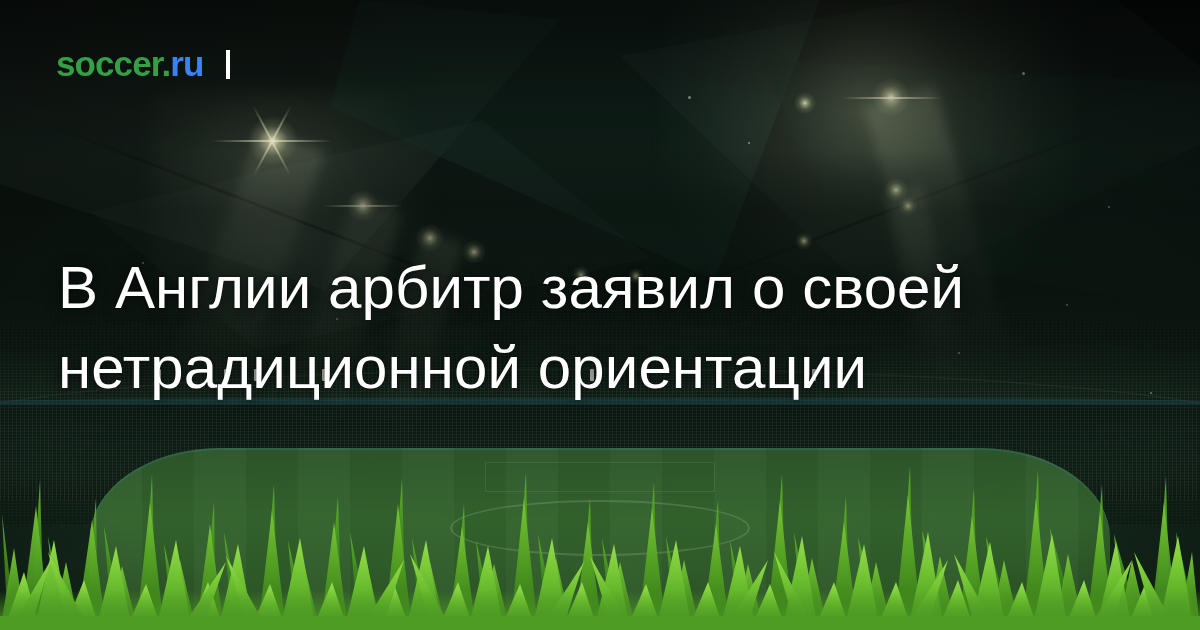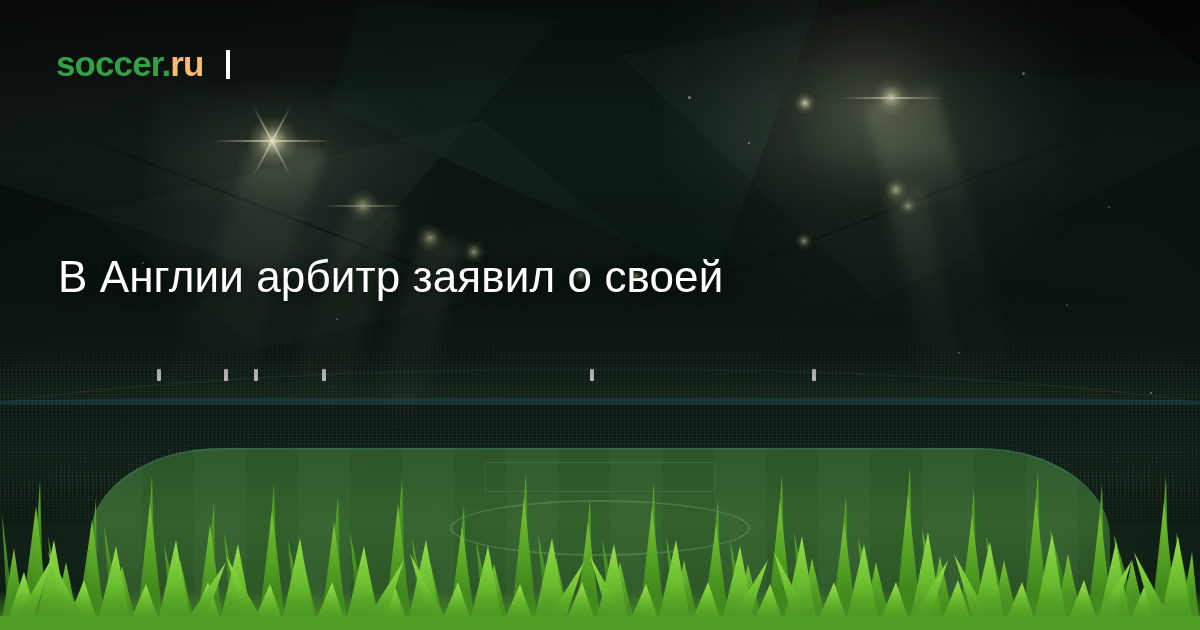--- a/index.html
+++ b/index.html
@@ -243,21 +243,21 @@
     z-index: 6;
   }
   .logo {
     font-size: 35px;
     font-weight: bold;
     letter-spacing: -0.9px;
     line-height: 1;
     white-space: nowrap;
   }
   .logo .lg-green { color: #34a046; }
-  .logo .lg-orange { color: #fdba74; margin-top: 32px; }
+  .logo .lg-orange { color: #3b82f6; margin-top: 32px; }
   .divider {
     width: 4px;
     height: 29px;
     background: #ffffff;
     margin: 0 18px 0 22px;
     align-self: center;
     position: relative;
     top: 1px;
   }
   .section-label {
@@ -270,21 +270,21 @@
   }
 
   
   .headline {
     position: absolute;
     left: 58px;
     top: 248px;
     width: 980px;
     z-index: 6;
     color: #ffffff;
-    font-size: 44px;
+    font-size: 60px;
     font-weight: normal;
     line-height: 1.33;
     letter-spacing: 0.1px;
     text-shadow: 0 2px 14px rgba(0,0,0,0.55), 0 0 2px rgba(0,0,0,0.4);
   }
   .headline .hl-line { display: block; white-space: nowrap; }
 </style>
 </head>
 <body>
 
@@ -550,15 +550,16 @@
 
   <div class="header">
     <div class="logo">
       <span class="lg-green">soccer.</span><span class="lg-orange">ru</span>
     </div>
     <div class="divider"></div>
   </div>
 
   <h1 class="headline">
     <span class="hl-line">В Англии арбитр заявил о своей</span>
+    <span class="hl-line">нетрадиционной ориентации</span>
   </h1>
 
 </div>
 
 </body></html>

